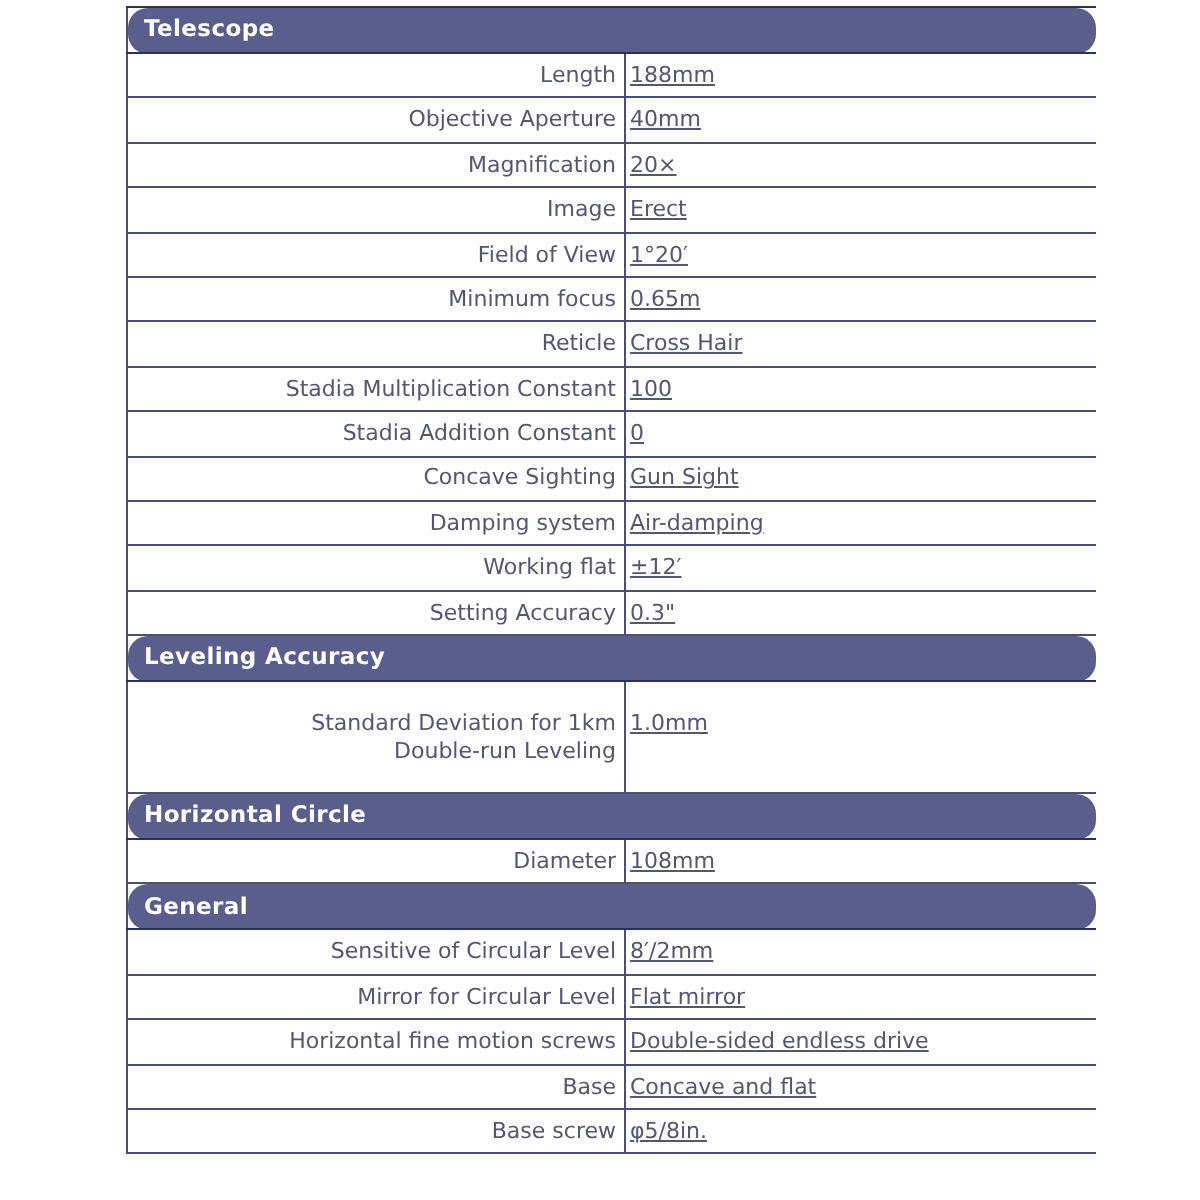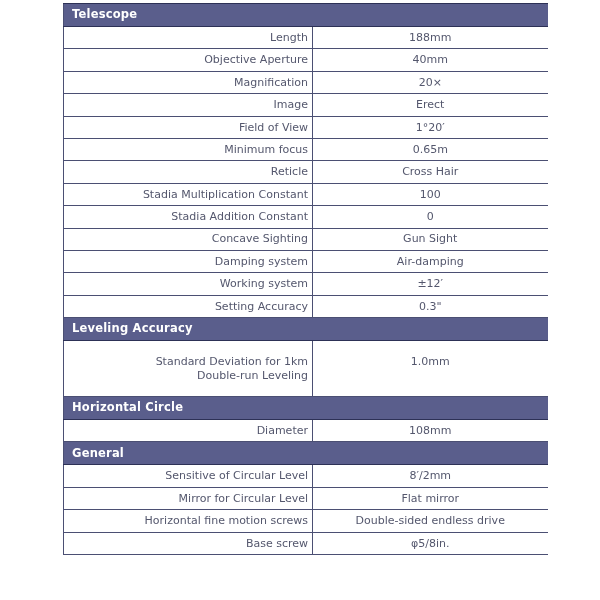--- a/index.html
+++ b/index.html
@@ -33,34 +33,36 @@
     line-height: 13.5px;
     vertical-align: middle;
     overflow: hidden;
   }
   td.label {
     text-align: right;
     padding: 1px 4px 1px 8px;
     white-space: pre-line;
   }
   td.value {
-    text-align: center;
+    text-align: left;
     padding: 1px 2px;
     border-left: 1px solid var(--border-color, #4b4f73);
+    text-decoration: underline;
   }
   tr.section td {
     background: var(--header-bg, #5a5e8c);
     color: var(--header-text, #ffffff);
     font-weight: bold;
     font-size: 11.5px;
     letter-spacing: 0.2px;
     height: 20px;
     padding: 1px 4px 1px 8px;
     border-top: 1px solid var(--section-border, #2d3156);
     border-bottom: 1px solid var(--section-border, #2d3156);
+    border-radius: 10px;
   }
   tr.multiline td {
     vertical-align: top;
     padding-top: 14px;
     height: 40px;
   }
 </style>
 </head>
 <body style="background: rgb(255, 255, 255);">
 
@@ -112,21 +114,21 @@
         </tr>
         <tr>
           <td class="label">Concave Sighting</td>
           <td class="value">Gun Sight</td>
         </tr>
         <tr>
           <td class="label">Damping system</td>
           <td class="value">Air-damping</td>
         </tr>
         <tr>
-          <td class="label">Working system</td>
+          <td class="label">Working flat</td>
           <td class="value">±12′</td>
         </tr>
         <tr>
           <td class="label">Setting Accuracy</td>
           <td class="value">0.3"</td>
         </tr>
         <tr class="section">
           <td colspan="2">Leveling Accuracy</td>
         </tr>
         <tr class="multiline">
@@ -150,18 +152,22 @@
         </tr>
         <tr>
           <td class="label">Mirror for Circular Level</td>
           <td class="value">Flat mirror</td>
         </tr>
         <tr>
           <td class="label">Horizontal fine motion screws</td>
           <td class="value">Double-sided endless drive</td>
         </tr>
         <tr>
+          <td class="label">Base</td>
+          <td class="value">Concave and flat</td>
+        </tr>
+        <tr>
           <td class="label">Base screw</td>
           <td class="value">φ5/8in.</td>
         </tr>
       </tbody>
   </table>
 </div>
 
 </body></html>

